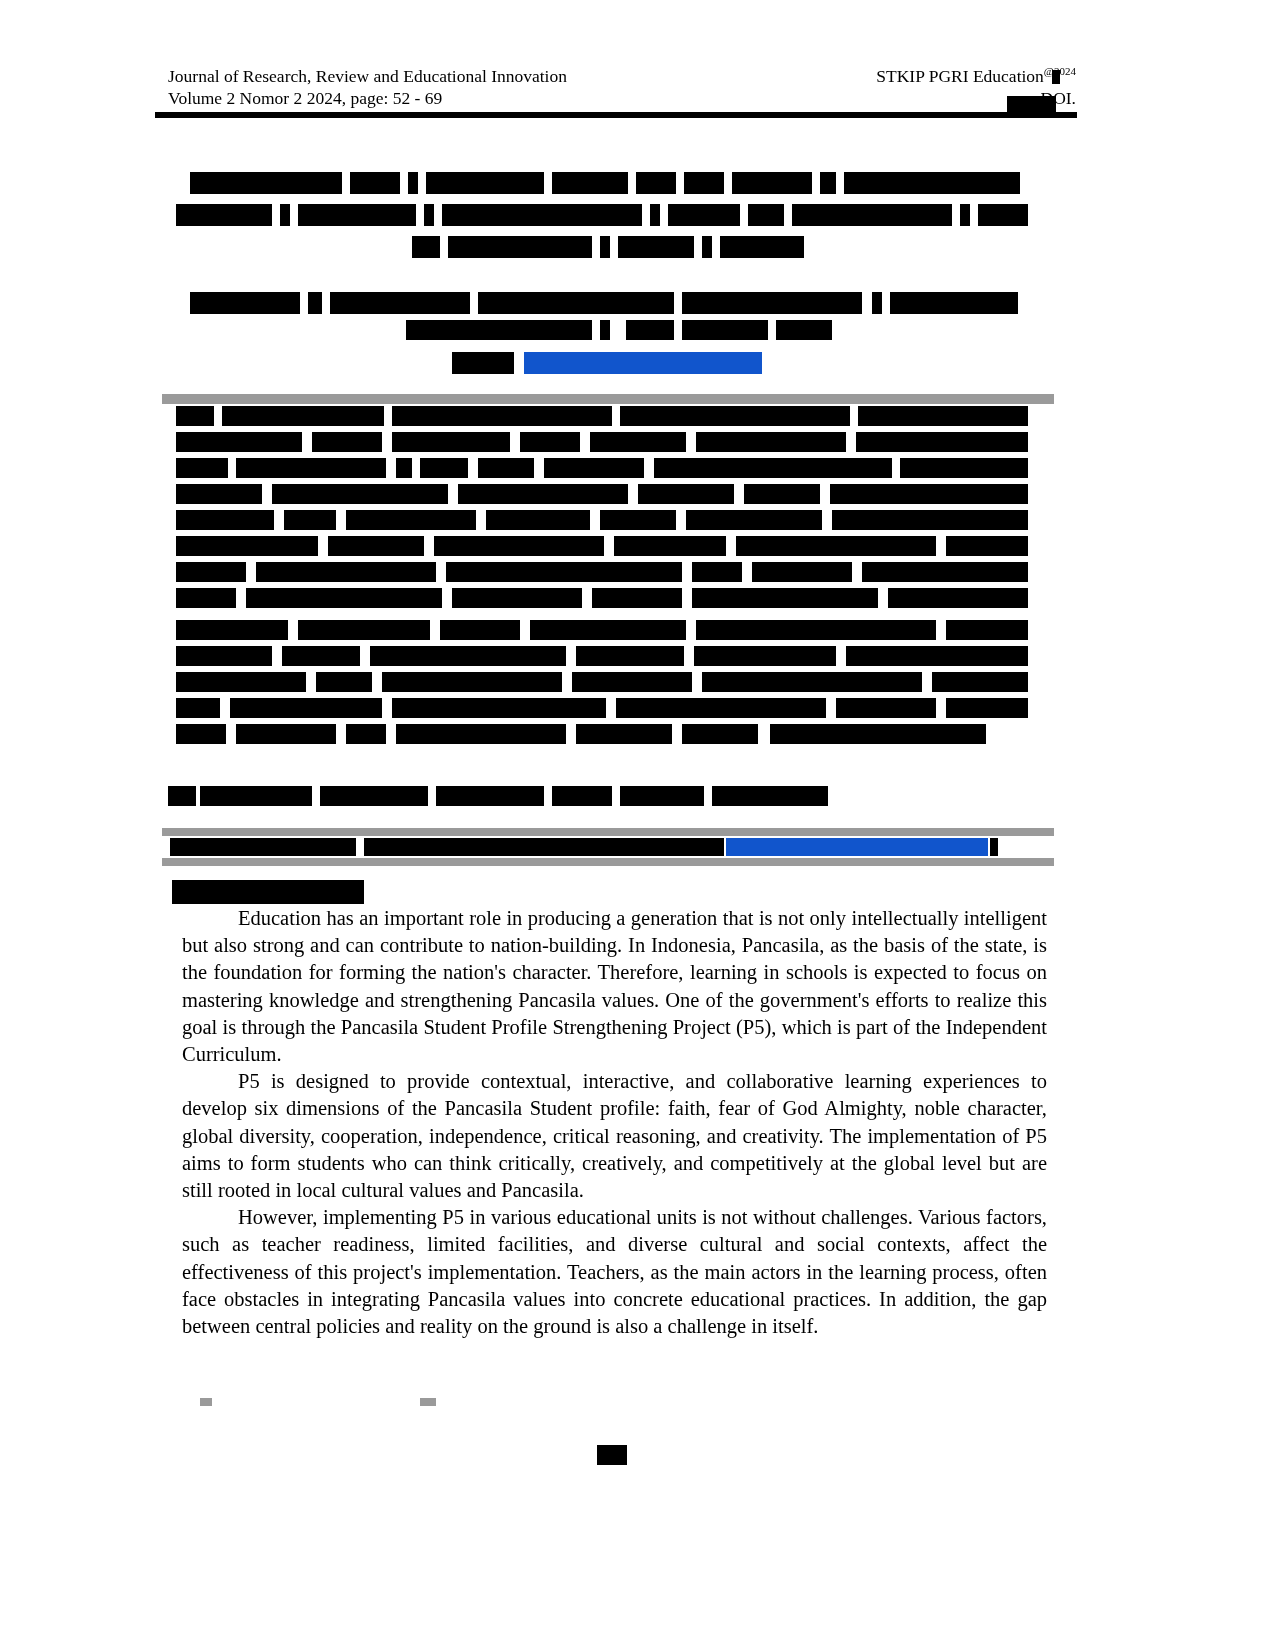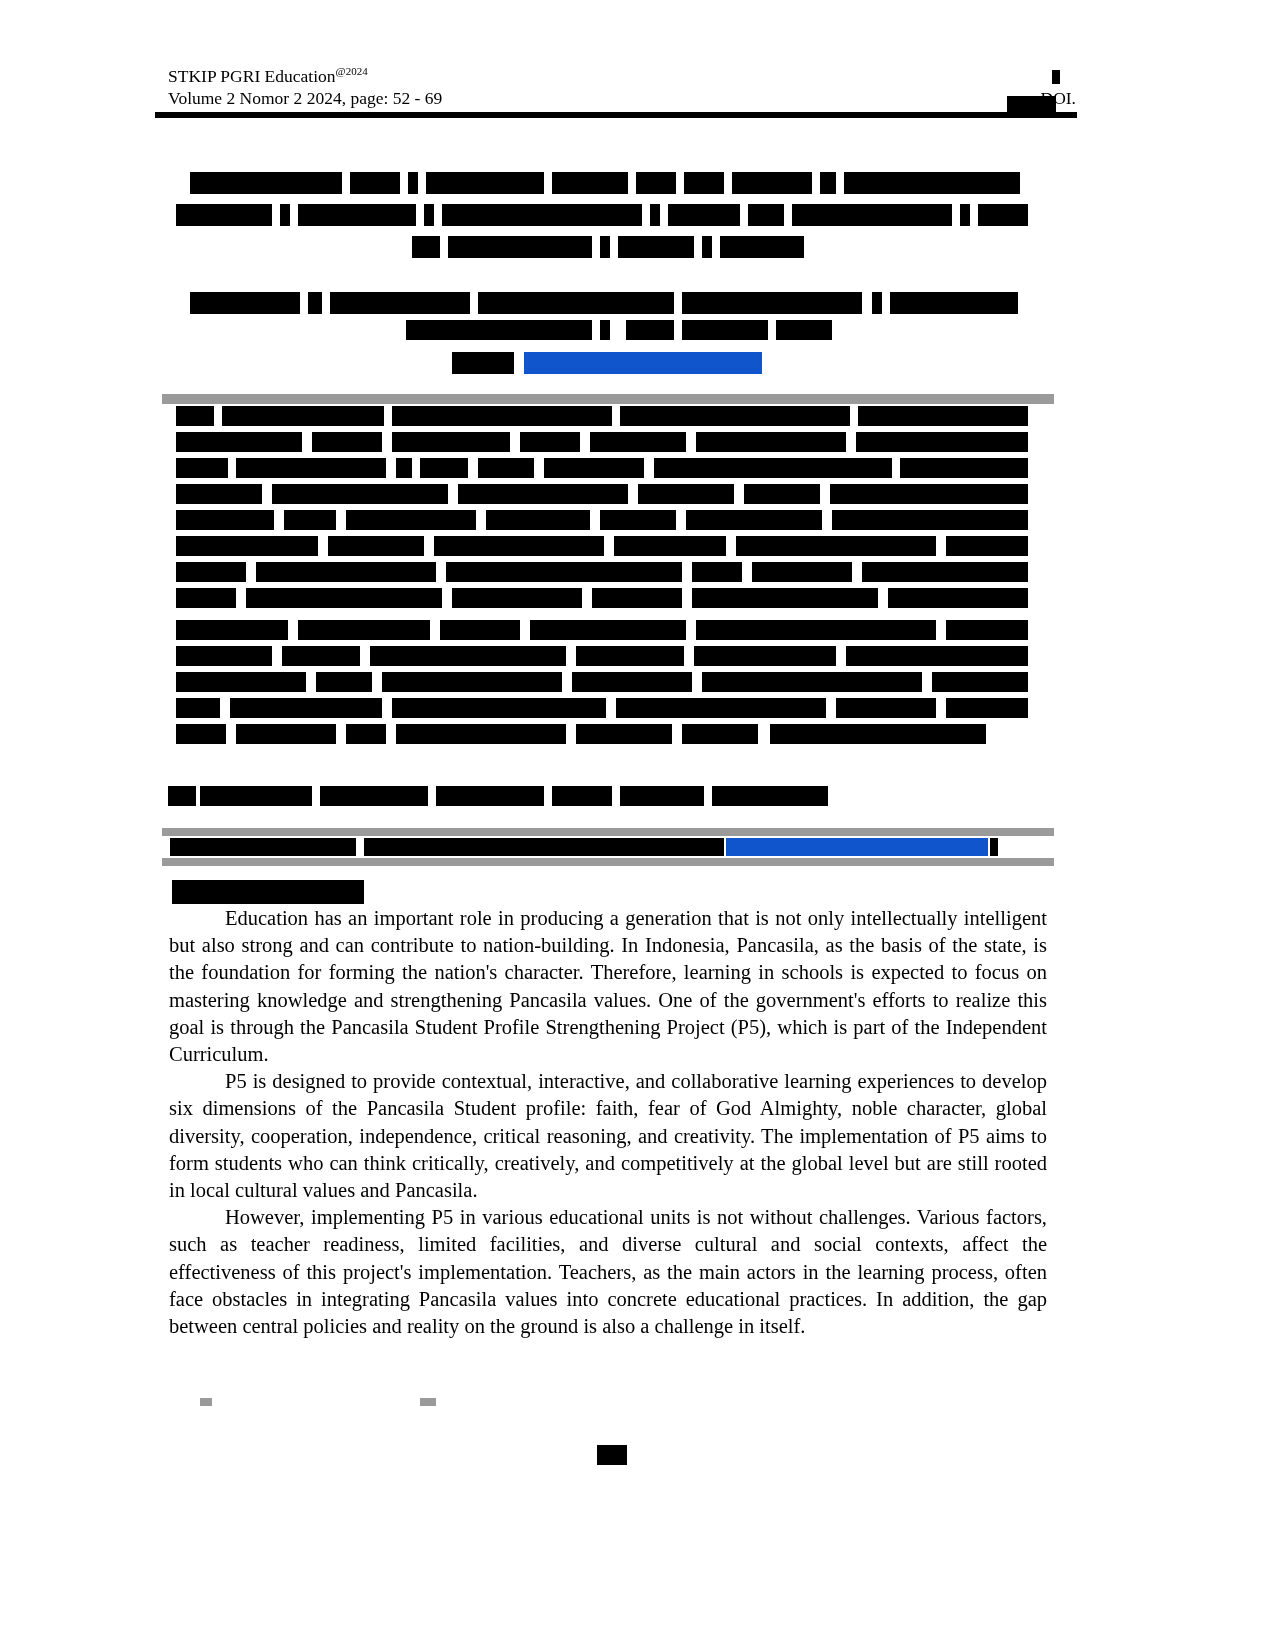--- a/index.html
+++ b/index.html
@@ -86,21 +86,21 @@
     position: absolute;
     left: 165px;
     top: 905px;
     width: 882px;
     font-size: 20.5px;
     line-height: 27.2px;
     text-align: justify;
     color: #000;
   }
   .body-text p {
-    margin: 0 0 0 4px;
+    margin: 0 0 0 17px;
     text-indent: 56px;
   }
 
   .section-label {
     position: absolute;
     left: 172px;
     top: 880px;
     width: 192px;
     height: 24px;
     background: #000;
@@ -120,20 +120,21 @@
     background: #9a9a9a;
   }
 </style>
 </head>
 <body>
 
 <div class="page">
 
   <div class="header">
     <div class="header-row">
+      <span class="header-left">Journal of Research, Review and Educational Innovation</span>
       <span class="header-right"><span>STKIP PGRI Education</span><span class="hdr-sup">@2024</span></span>
     </div>
     <div class="header-row">
       <span class="header-left">Volume 2 Nomor 2 2024, page: 52 - 69</span>
       <span class="header-right">DOI.</span>
     </div>
   </div>
   <div class="hdr-box-1"></div>
   <div class="hdr-box-2"></div>
   <div class="header-rule"></div>

